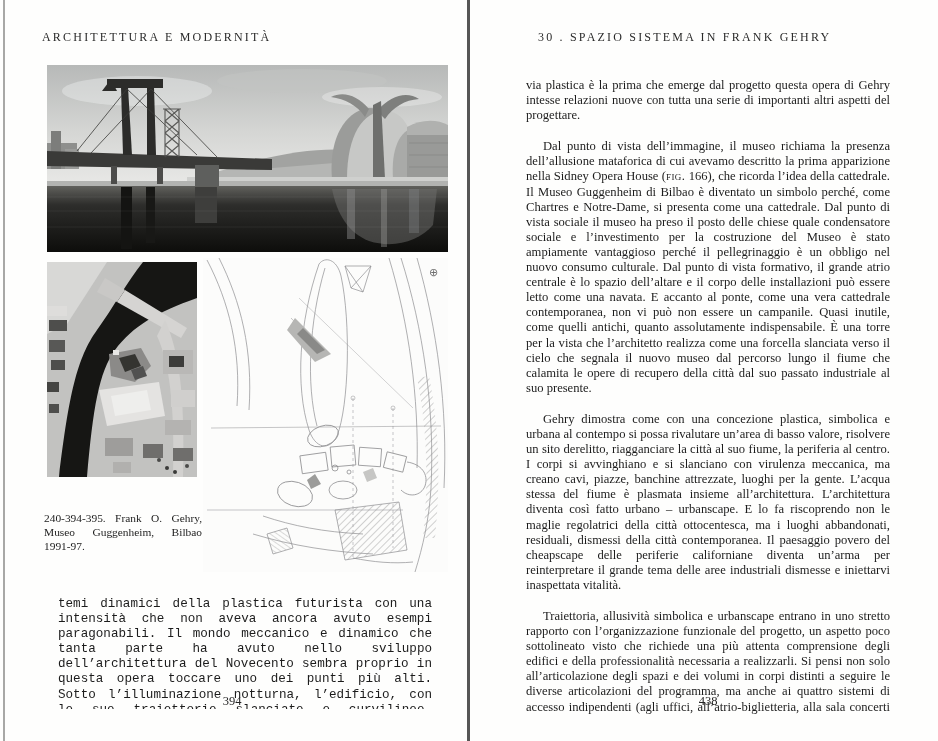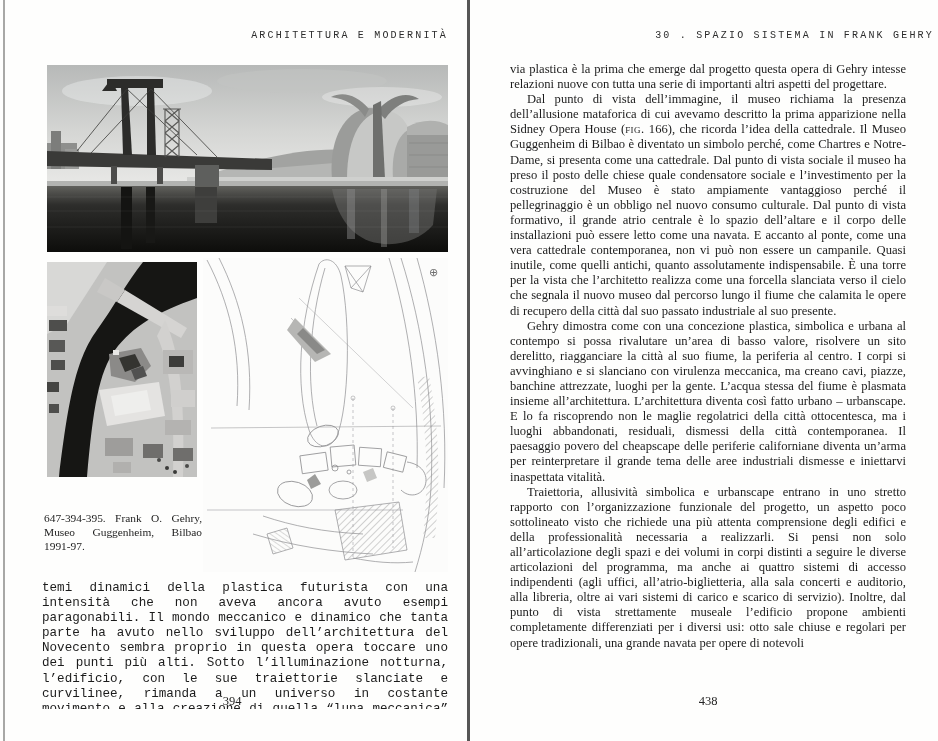--- a/index.html
+++ b/index.html
@@ -1,34 +1,34 @@
 <!DOCTYPE html>
 <html><head>
 <meta charset="utf-8">
 <style>
   html,body{margin:0;padding:0;background:#ffffff;}
   .spread{position:relative;width:938px;height:741px;background:#fefefd;overflow:hidden;
           font-family:"Liberation Serif", serif;color:#1c1c1c;}
   .edge-line{position:absolute;top:0;bottom:0;left:3px;width:2px;background:#a8a8a6;}
   .gutter-line{position:absolute;top:0;bottom:0;left:467px;width:3px;background:#565656;}
-  .running-head{position:absolute;font-size:10px;letter-spacing:2.2px;text-align:right;
-                color:#2b2b2b;font-variant:small-caps;text-transform:uppercase;font-family:Liberation Mono, monospace;}
+  .running-head{position:absolute;font-size:12px;letter-spacing:2.2px;text-align:left;
+                color:#2b2b2b;font-variant:small-caps;text-transform:uppercase;}
   .rh-left{left:42px;width:406px;top:30px;}
   .rh-right{left:538px;width:396px;top:30px;}
   .figure{position:absolute;overflow:hidden;}
   .fig-main{left:47px;top:65px;width:401px;height:187px;}
   .fig-aerial{left:47px;top:262px;width:150px;height:215px;}
   .fig-plan{left:203px;top:258px;width:245px;height:314px;}
   .figure svg{display:block;width:100%;height:100%;}
   .caption{position:absolute;left:44px;top:512px;width:158px;font-size:11.4px;
            line-height:13.9px;text-align:justify;}
   .body-text{position:absolute;font-size:12.6px;line-height:15.1px;text-align:justify;overflow:hidden;}
   .bt-left{left:42px;top:581px;width:406px;height:128px;font-family:Liberation Mono, monospace;}
   .bt-right{left:510px;top:62px;width:396px;height:652px;}
-  .body-text p{margin:0;}
+  .body-text p{margin:16px;}
   .body-text p.indent{text-indent:17px;}
   .it{}
   .sc{font-variant:small-caps;letter-spacing:.4px;}
   .page-number{position:absolute;top:694px;font-size:12.5px;text-align:center;color:#242424;}
   .pn-left{left:42px;width:380px;}
   .pn-right{left:510px;width:396px;}
 </style>
 </head>
 <body>
 
@@ -204,21 +204,21 @@
           <path d="M132 252 L196 244 L204 292 L142 302 Z" fill="url(#hatch)"></path>
           <path d="M60 258 C90 268 120 274 160 276"></path>
           <path d="M50 276 C90 288 130 294 170 296"></path>
           <path d="M64 276 L84 270 L90 290 L70 296 Z" fill="url(#hatch2)"></path>
           <path d="M150 300 C170 304 190 306 210 304"></path>
         </g>
         <text x="226" y="18" font-size="11" fill="#6f6f6f">⊕</text>
       </svg>
     </div>
 
-    <div class="caption">647-394-395. Frank O. Gehry, Museo Guggenheim, Bilbao 1991-97.</div>
+    <div class="caption">240-394-395. Frank O. Gehry, Museo Guggenheim, Bilbao 1991-97.</div>
 
     <div class="body-text bt-left">
       <p><span>temi dinamici della plastica futurista con una intensità che non aveva ancora avuto esempi paragonabili. Il mondo meccanico e dinamico che tanta parte ha avuto nello sviluppo dell’architettura del Novecento sembra proprio in questa opera toccare uno dei punti più alti. Sotto l’illuminazione notturna, l’edificio, con le sue traiettorie slanciate e curvilinee, rimanda a un universo in costante movimento e alla creazione di quella “luna meccanica” invocata dai futuristi. Ma seppure la</span></p>
     </div>
 
     <div class="page-number pn-left">394</div>
   </div>
 
   <div>
     <div class="running-head rh-right">30 . spazio sistema in frank gehry</div>

